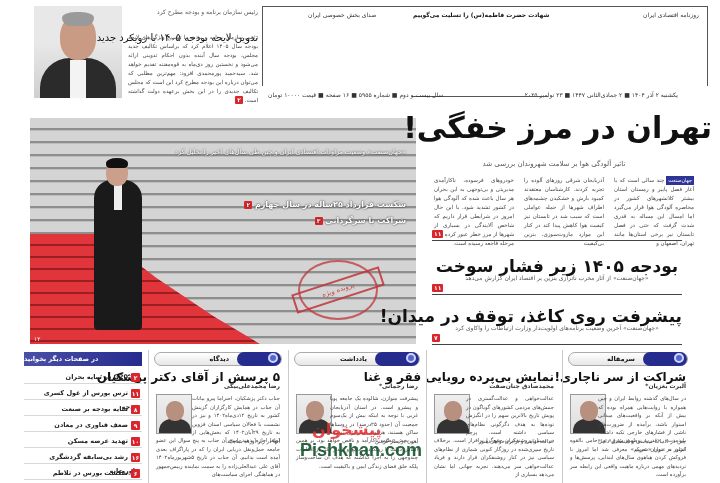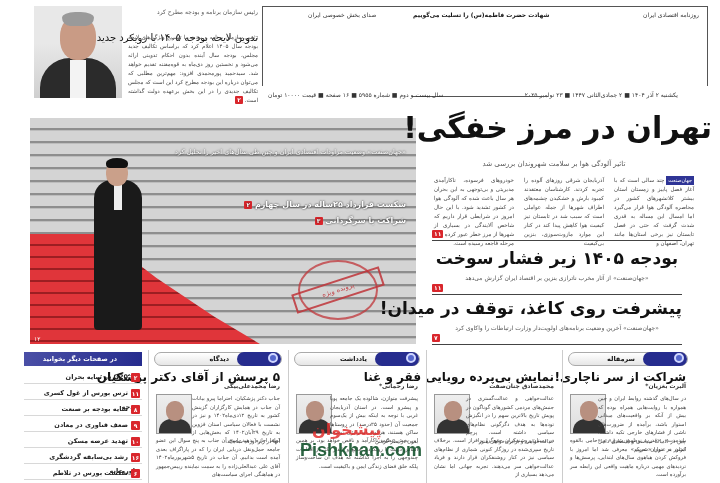--- a/index.html
+++ b/index.html
@@ -50,41 +50,41 @@
   .photo-pg { position: absolute; left: 4px; bottom: 2px; font-size: 6px; color: #fff; }
 
   
   .lead-title { left: 428px; top: 110px; width: 284px; font-size: 30px; font-weight: bold; color: #111; text-align: right; white-space: nowrap; letter-spacing: -1px; }
   .lead-sub { left: 428px; top: 160px; width: 252px; font-size: 7px; color: #555; text-align: center; }
   .lead-cols { left: 432px; top: 176px; width: 262px; height: 50px; }
   .lead-col { position: absolute; top: 0; width: 80px; font-size: 5.5px; line-height: 9px; color: #444; text-align: justify; }
   .lead-label { display: inline-block; background: #2f3596; color: #fff; font-size: 5px; padding: 0 2px; margin-left: 2px; }
   .rule { position: absolute; border-top: 1px solid #444; }
 
-  .sec-title { font-size: 17px; font-weight: bold; color: #111; text-align: center; white-space: nowrap; }
+  .sec-title { font-size: 17px; font-weight: bold; color: #111; text-align: center; white-space: nowrap; margin-top: 8px; }
   .sec-sub { font-size: 6px; color: #555; text-align: center; white-space: nowrap; }
 
   
   .col-box { top: 348px; height: 135px; }
   .col-head { position: absolute; top: 4px; left: 4px; right: 4px; height: 14px; border: 1px solid #aaa; border-radius: 7px; background: linear-gradient(180deg,#fff,#e6e6e6); }
   .col-head-blue { position: absolute; right: 0; top: -1px; width: 44px; height: 14px; border-radius: 7px 7px 7px 7px; background: #262c8e; }
   .col-head-icon { position: absolute; right: 3px; top: 1px; width: 10px; height: 10px; border-radius: 50%; border: 2px solid #cfd6ff; background: #5566cc; }
   .col-head-label { position: absolute; right: 52px; top: 2px; font-size: 6.5px; font-weight: bold; color: #111; }
   .col-title { position: absolute; top: 22px; right: 6px; font-size: 12px; font-weight: bold; color: #111; white-space: nowrap; }
   .col-author { position: absolute; top: 34px; right: 6px; font-size: 6px; font-weight: bold; color: #333; white-space: nowrap; }
   .col-portrait { position: absolute; top: 46px; left: 6px; width: 36px; height: 40px; border: 1px solid #999; background: linear-gradient(180deg,#eee 0%,#ddd 100%); overflow: hidden; }
   .col-portrait .ph { position: absolute; left: 9px; top: 6px; width: 18px; height: 20px; border-radius: 45%; background: #b89080; }
   .col-portrait .pb { position: absolute; left: 2px; top: 24px; width: 32px; height: 20px; border-radius: 12px 12px 0 0; background: #333; }
   .col-text { position: absolute; top: 46px; right: 6px; width: 88px; font-size: 5.3px; line-height: 8.5px; color: #444; text-align: justify; }
   .col-text-full { position: absolute; top: 88px; right: 6px; left: 6px; font-size: 5.3px; line-height: 8.5px; color: #444; text-align: justify; }
   .vsep { position: absolute; top: 350px; height: 133px; border-left: 1px solid #ccc; }
 
   
   .index-box { left: 6px; top: 350px; width: 138px; height: 133px; }
-  .index-head { position: absolute; top: 2px; right: 2px; width: 118px; height: 14px; background: linear-gradient(90deg,#4a4fa6,#262c8e); color: #fff; font-size: 6.5px; font-weight: bold; padding-right: 6px; line-height: 14px; text-align: center; }
+  .index-head { position: absolute; top: 2px; right: 2px; width: 118px; height: 14px; background: linear-gradient(90deg,#4a4fa6,#262c8e); color: #fff; font-size: 6.5px; font-weight: bold; padding-right: 6px; line-height: 14px; text-align: left; }
   .index-item { position: absolute; right: 2px; width: 118px; height: 14px; border-bottom: 1px solid #d8d8d8; font-size: 6.5px; font-weight: bold; color: #222; line-height: 14px; text-align: right; padding-right: 2px; }
   .index-item .pg { display: inline-block; min-width: 9px; height: 9px; line-height: 9px; background: #d9262c; color: #fff; font-size: 6px; text-align: center; margin-left: 3px; border-radius: 1px; vertical-align: middle; }
 
   .watermark { left: 300px; top: 440px; font-size: 18px; font-weight: bold; color: #14532d; font-family: "Liberation Sans", sans-serif; direction: ltr; opacity: .9; }
   .watermark-fa { left: 312px; top: 420px; font-size: 16px; font-weight: bold; color: #e2302f; opacity: .85; text-align: right; }
 </style>
 </head>
 <body>
 
 <div class="abs masthead">

